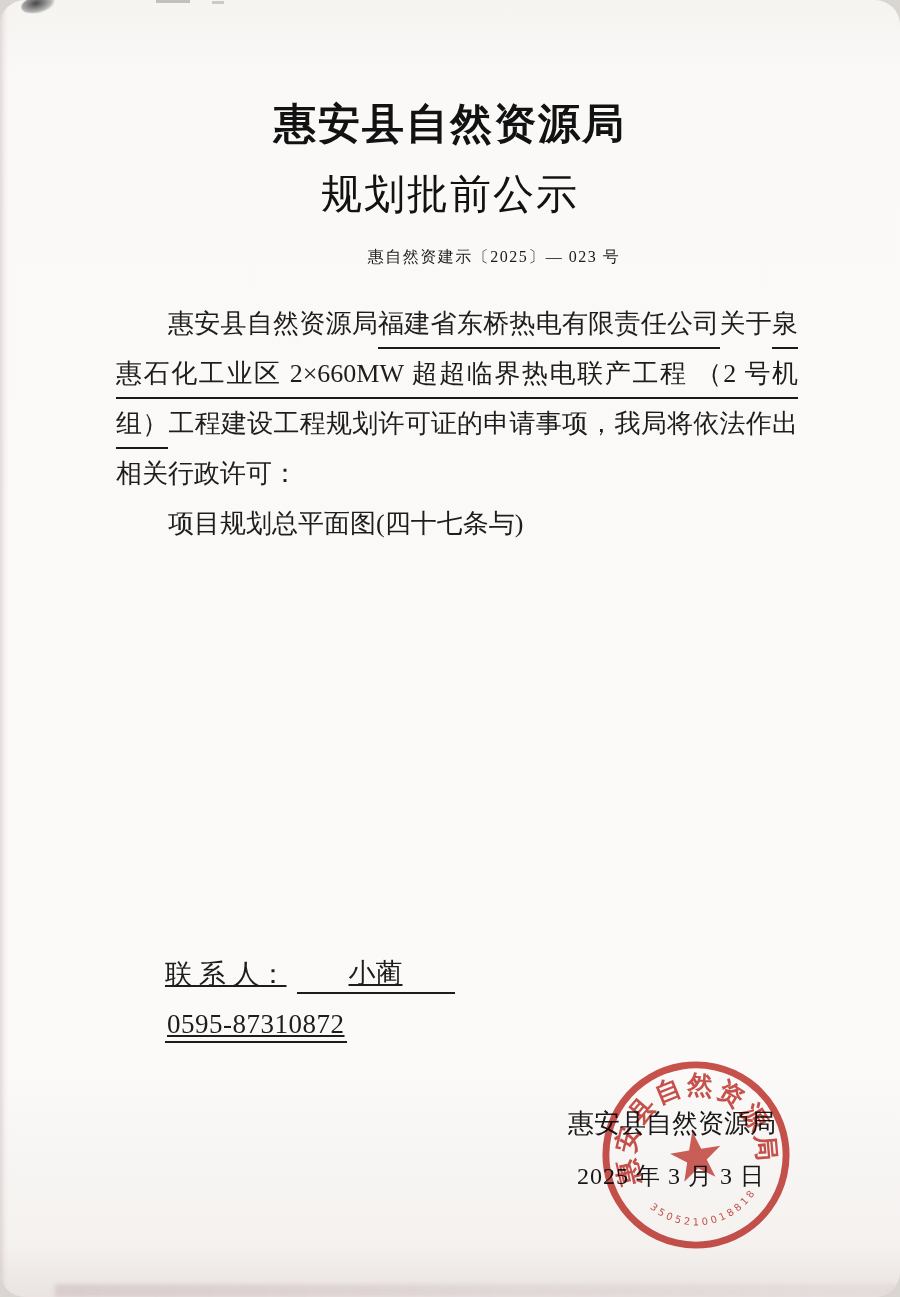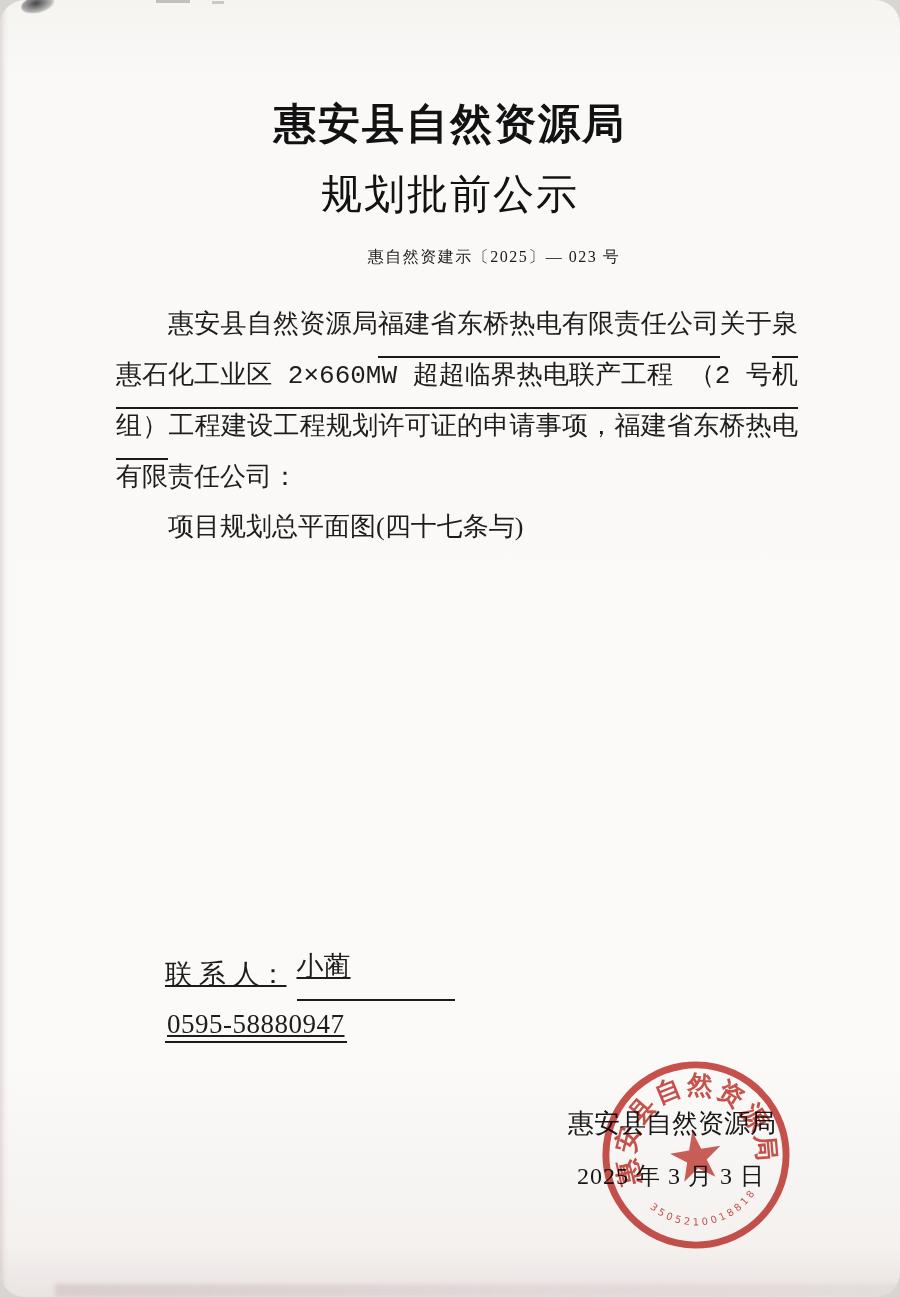--- a/index.html
+++ b/index.html
@@ -30,27 +30,27 @@
     text-align:center;font-size:42px;font-weight:bold;letter-spacing:2px;color:#121212;}
   .title2{position:absolute;left:0;top:167px;width:100%;margin:0;
     text-align:center;font-size:41px;font-weight:normal;letter-spacing:2px;color:#121212;}
   .docnum{position:absolute;left:0;top:247px;width:100%;
     text-align:center;font-size:16px;letter-spacing:1.5px;color:#1a1a1a;margin-left:44px;}
 
   
   .body-text{position:absolute;left:116px;top:299px;width:682px;
     font-size:26px;line-height:50px;text-align:justify;text-justify:inter-character;color:#1d1d1d;}
   .body-text p{margin:0;text-indent:2em;}
-  .u{border-bottom:2px solid #1a1a1a;padding-bottom:16px;font-family:Liberation Mono, monospace;}
+  .u{border-bottom:2px solid #1a1a1a;padding-bottom:9px;}
 
   
   .contact{position:absolute;left:165px;top:948px;font-size:27px;color:#1d1d1d;}
   .contact-row{height:52px;display:flex;align-items:center;text-decoration:underline;}
   .blank-line{display:inline-block;width:158px;margin-left:10px;
-    border-bottom:2px solid #1c1c1c;padding-bottom:15px;}
+    border-bottom:2px solid #1c1c1c;text-align:center;padding-bottom:1px;}
   .phone{border-bottom:2px solid #1c1c1c;padding:0 2px 1px 2px;letter-spacing:.5px;}
 
   
   .sig-org{position:absolute;left:568px;top:1106px;font-size:26px;letter-spacing:0;color:#181818;}
   .sig-date{position:absolute;left:577px;top:1160px;font-size:24px;letter-spacing:1px;color:#181818;}
 
   
   .seal{position:absolute;left:597px;top:1056px;width:198px;height:198px;
     color:#c5403a;opacity:.9;transform:rotate(-9deg);mix-blend-mode:multiply;}
   .seal-ring{stroke:currentColor;fill:none;stroke-width:7;}
@@ -67,31 +67,31 @@
 
   <div class="smudge-tl"></div>
   <div class="top-mark-1"></div>
   <div class="top-mark-2"></div>
 
   <h1 class="title1">惠安县自然资源局</h1>
   <h1 class="title2">规划批前公示</h1>
   <div class="docnum">惠自然资建示〔2025〕— 023 号</div>
 
   <div class="body-text">
-    <p><span>惠安县自然资源局</span><span class="u">福建省东桥热电有限责任公司</span><span>关于</span><span class="u">泉惠石化工业区 2×660MW 超超临界热电联产工程 （2 号机组）</span><span>工程建设工程规划许可证的申请事项，福建省东桥热电有限责任公司：</span></p>
+    <p><span>惠安县自然资源局</span><span class="u">福建省东桥热电有限责任公司</span><span>关于</span><span class="u">泉惠石化工业区 2×660MW 超超临界热电联产工程 （2 号机组）</span><span>工程建设工程规划许可证的申请事项，我局将依法作出相关行政许可：</span></p>
     <p>项目规划总平面图(四十七条与)</p>
   </div>
 
   <div class="contact">
     <div class="contact-row">
       <span>联 系 人：</span>
       <span class="blank-line">小蔺</span>
     </div>
     <div class="contact-row">
-      <span class="phone">0595-58880947</span>
+      <span class="phone">0595-87310872</span>
     </div>
   </div>
 
   <div class="sig-org">惠安县自然资源局</div>
   <div class="sig-date">2025 年 3 月 3 日</div>
 
   <svg class="seal" viewBox="0 0 200 200" aria-hidden="true">
     <defs>
       <path id="arcTop" d="M 43.8,126.2 A 62,62 0 1 1 156.2,126.2" fill="none"></path>
       <path id="arcBottom" d="M 41.8,140.7 A 71,71 0 0 0 158.2,140.7" fill="none"></path>

